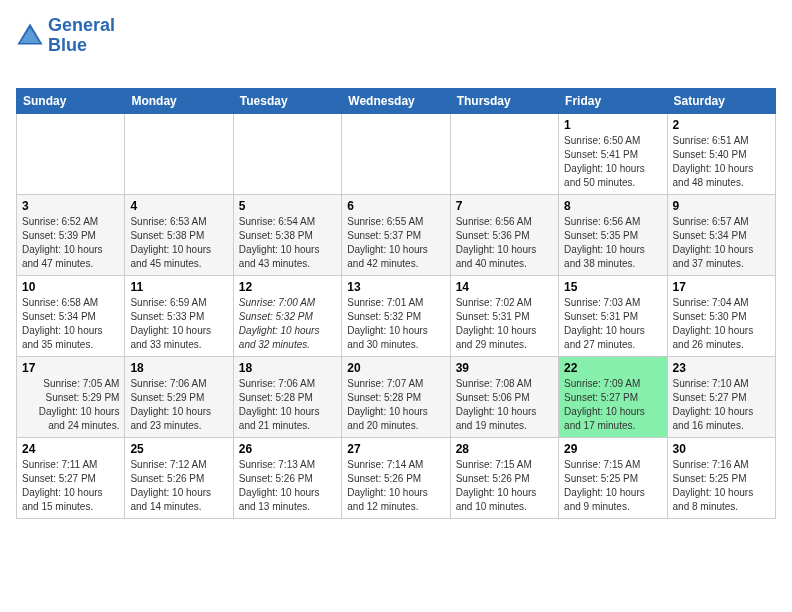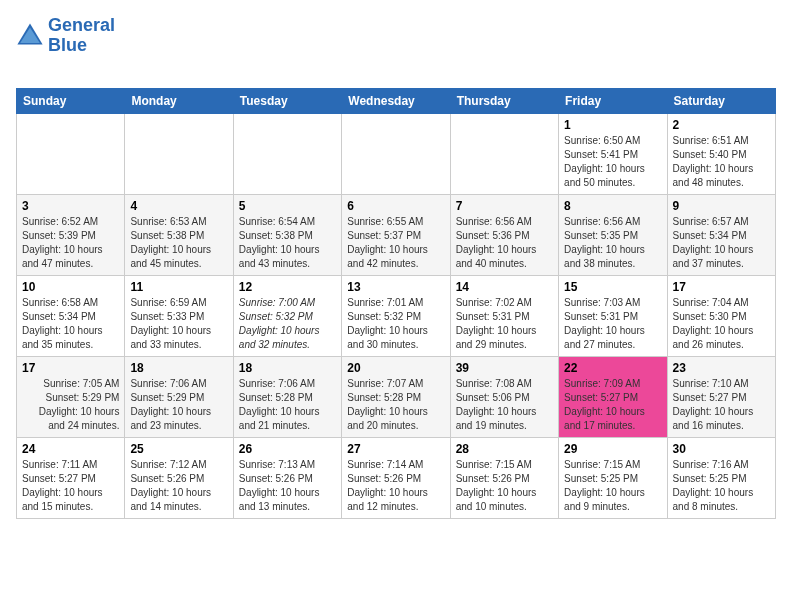--- a/index.html
+++ b/index.html
@@ -255,21 +255,21 @@
           <div class="day-info" style="white-space: pre-line;">Sunrise: 7:07 AM
 Sunset: 5:28 PM
 Daylight: 10 hours and 20 minutes.</div>
         </td>
         <td style="background: rgb(245, 245, 245);">
           <span class="day-num">39</span>
           <div class="day-info" style="white-space: pre-line;">Sunrise: 7:08 AM
 Sunset: 5:06 PM
 Daylight: 10 hours and 19 minutes.</div>
         </td>
-        <td style="background: #ec4899;">
+        <td style="background: #86efac;">
           <span class="day-num">22</span>
           <div class="day-info" style="white-space: pre-line;">Sunrise: 7:09 AM
 Sunset: 5:27 PM
 Daylight: 10 hours and 17 minutes.</div>
         </td>
         <td style="background: rgb(245, 245, 245);">
           <span class="day-num">23</span>
           <div class="day-info" style="white-space: pre-line;">Sunrise: 7:10 AM
 Sunset: 5:27 PM
 Daylight: 10 hours and 16 minutes.</div>

